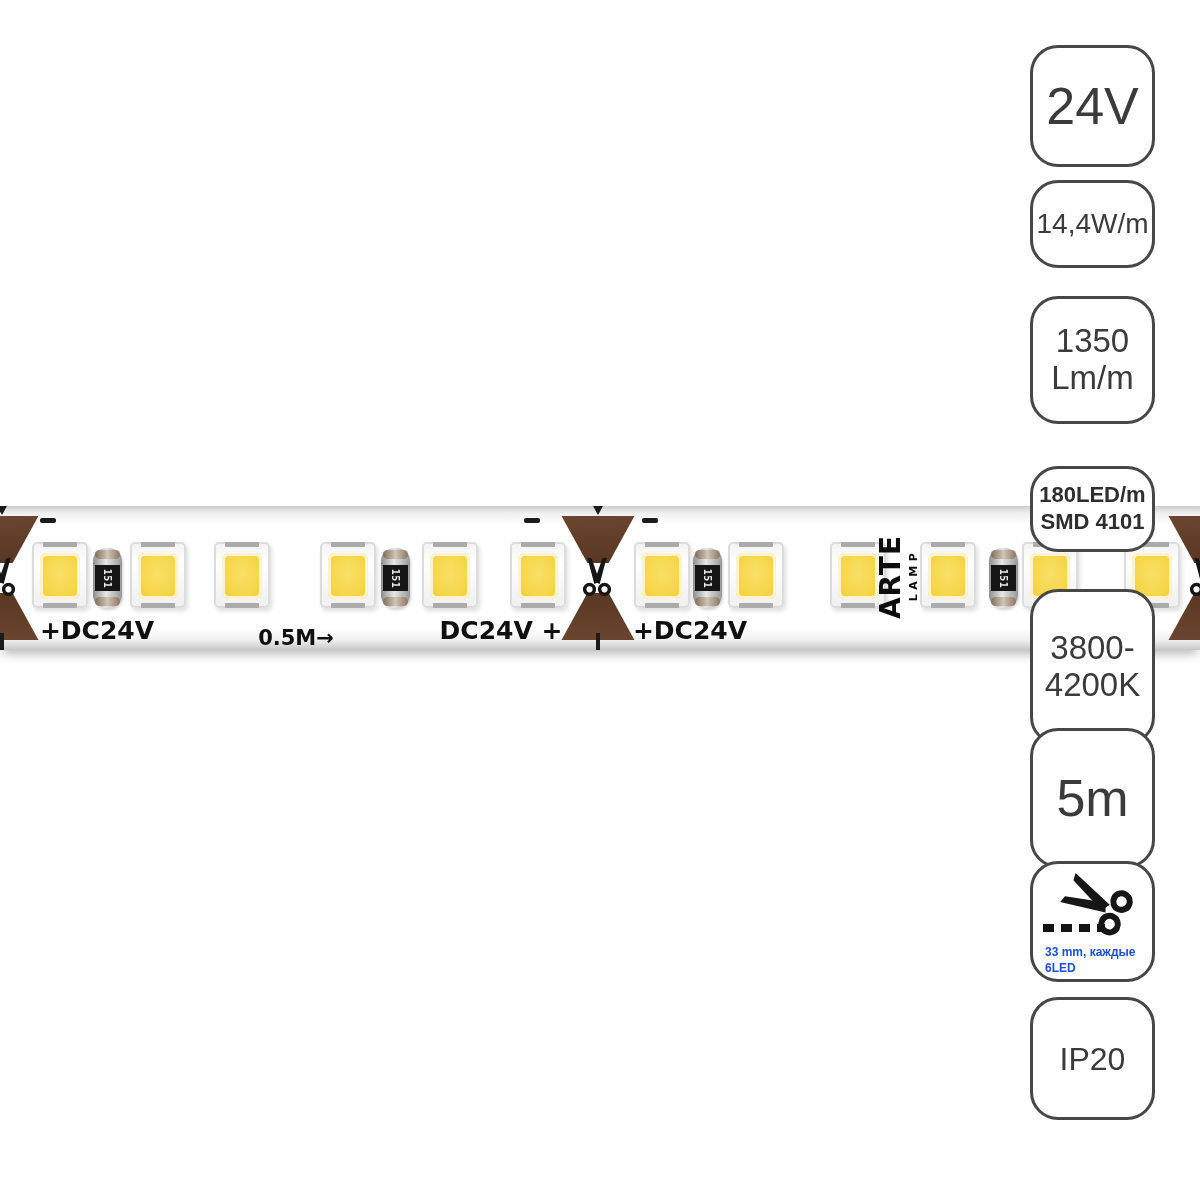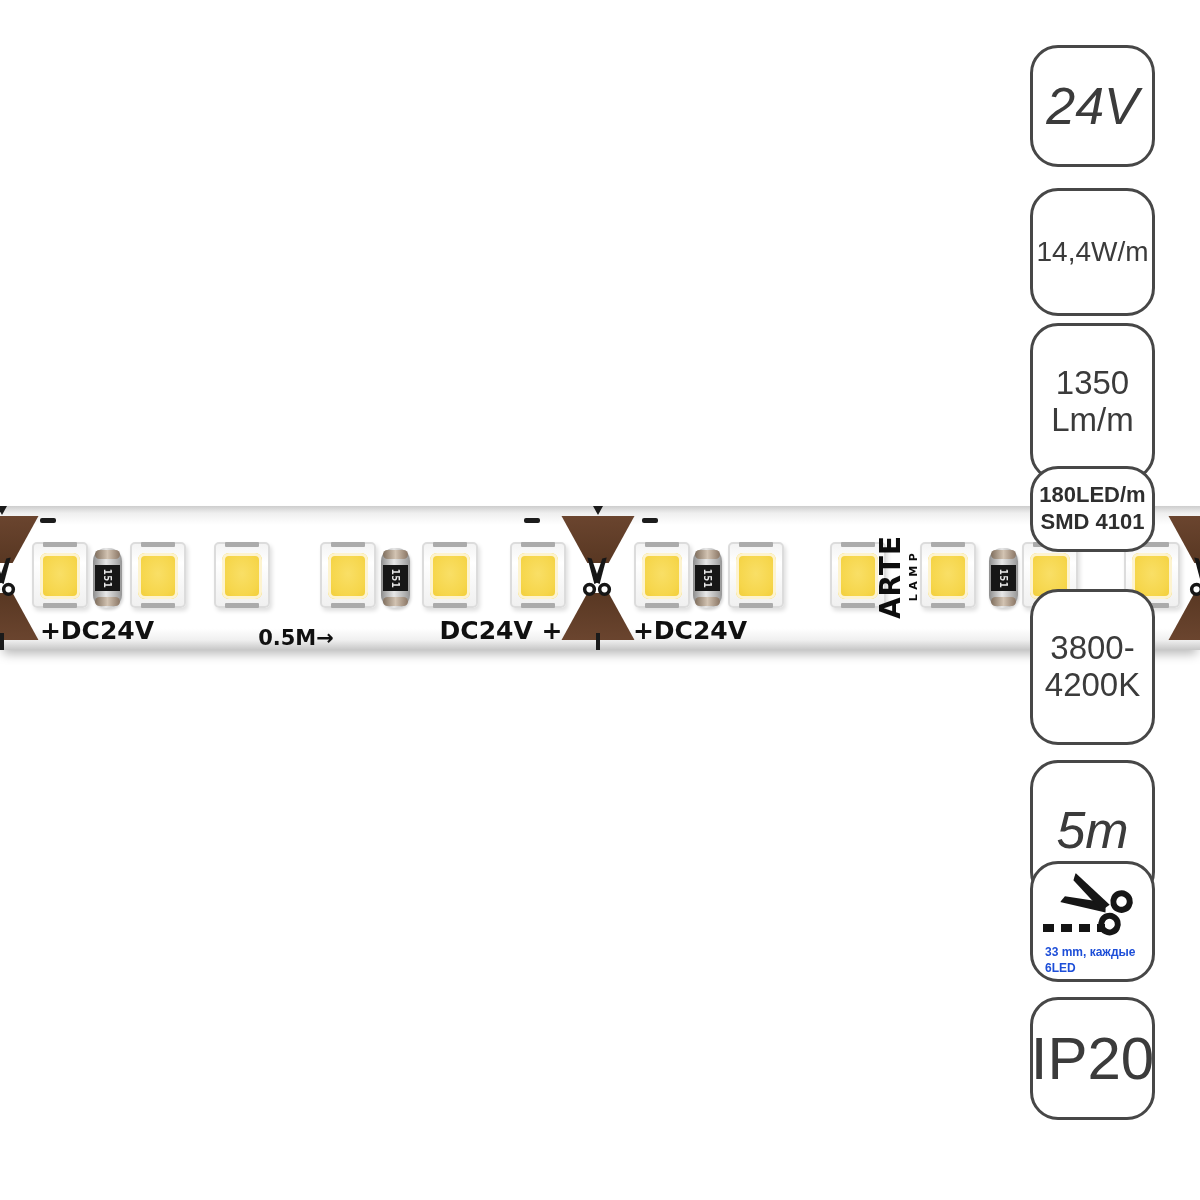--- a/index.html
+++ b/index.html
@@ -58,22 +58,22 @@
     display:flex;flex-direction:column;align-items:center;justify-content:center;z-index:4;}
   .logo .brand{font-family:"DejaVu Sans",sans-serif;font-size:28px;font-weight:700;
     letter-spacing:1px;line-height:.95;color:#0d0d0d;}
   .logo .sub{font-family:"DejaVu Sans",sans-serif;font-size:11px;font-weight:700;
     letter-spacing:4.5px;color:#0d0d0d;margin-top:2px;padding-left:4px;}
 
   
   .badge{position:absolute;left:1030px;width:125px;box-sizing:border-box;background:#fff;
     border:3.5px solid #474747;border-radius:28px;display:flex;flex-direction:column;
     align-items:center;justify-content:center;text-align:center;color:#3b3b3b;z-index:10;}
-  .t-xl{font-size:52px;line-height:1;font-style:italic;}
-  .t-ip{font-size:60px;line-height:1;}
+  .t-xl{font-size:52px;line-height:1;}
+  .t-ip{font-size:32px;line-height:1;}
   .t-m{font-size:28px;line-height:1.1;}
   .t-l{font-size:33px;line-height:1.12;}
   .t-b{font-size:22px;font-weight:700;line-height:1.22;color:#2e2e2e;}
 
   .badge-cut{justify-content:flex-start;align-items:stretch;text-align:left;}
   .cut-icon-area{position:relative;height:74px;margin-top:6px;}
   .dash-line{position:absolute;left:10px;top:54px;width:62px;height:8px;
     background:repeating-linear-gradient(90deg,#141414 0 11px,transparent 11px 18px);}
   .badge-scissors{position:absolute;left:38px;top:0;width:52px;height:66px;transform:rotate(-62deg);}
   .cut-caption{padding-left:12px;font-size:12px;font-weight:700;color:#1d4ed8;line-height:1.35;}
@@ -192,40 +192,40 @@
     <div class="logo">
       <span class="brand">ARTE</span>
       <span class="sub">LAMP</span>
     </div>
   </div>
 
   <div class="badge" style="top:45px;height:122px">
     <span class="t-xl">24V</span>
   </div>
 
-  <div class="badge" style="top:188px;height:128px">
+  <div class="badge" style="top:180px;height:88px">
     <span class="t-m">14,4W/m</span>
   </div>
 
-  <div class="badge" style="top:323px;height:158px">
+  <div class="badge" style="top:296px;height:128px">
     <span class="t-l">1350</span>
     <span class="t-l">Lm/m</span>
   </div>
 
   <div class="badge" style="top:466px;height:86px">
     <span class="t-b">180LED/m</span>
     <span class="t-b">SMD 4101</span>
   </div>
 
   <div class="badge" style="top:589px;height:156px">
     <span class="t-l">3800-</span>
     <span class="t-l">4200K</span>
   </div>
 
-  <div class="badge" style="top:760px;height:140px">
+  <div class="badge" style="top:728px;height:140px">
     <span class="t-xl">5m</span>
   </div>
 
   <div class="badge badge-cut" style="top:861px;height:121px">
     <div class="cut-icon-area">
       <div class="dash-line"></div>
       <svg class="badge-scissors" viewBox="0 0 34 44">
         <polygon points="6,0 11,1 20,27 14,30" fill="#161616"></polygon>
         <polygon points="28,0 23,1 14,27 20,30" fill="#161616"></polygon>
         <circle cx="8.5" cy="36" r="5.5" fill="none" stroke="#161616" stroke-width="4"></circle>

